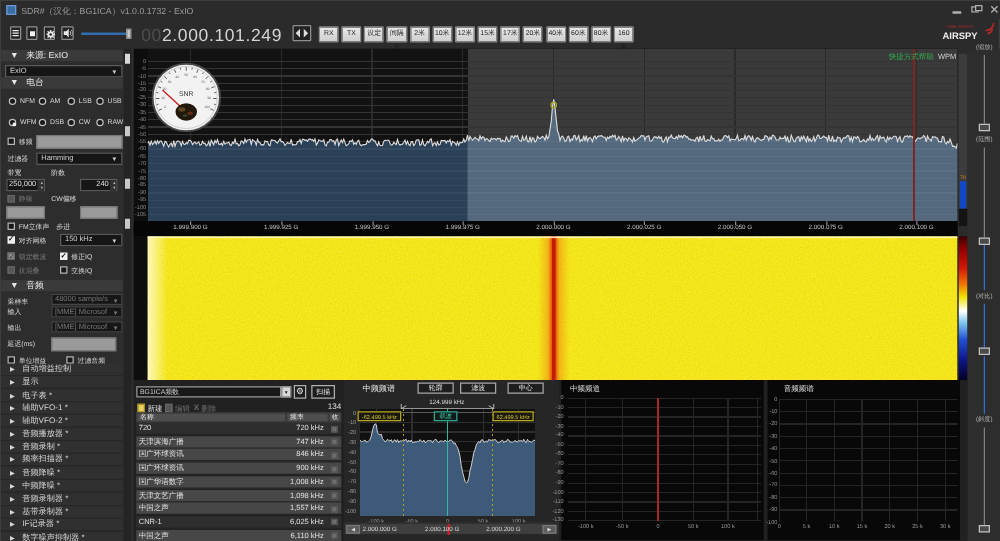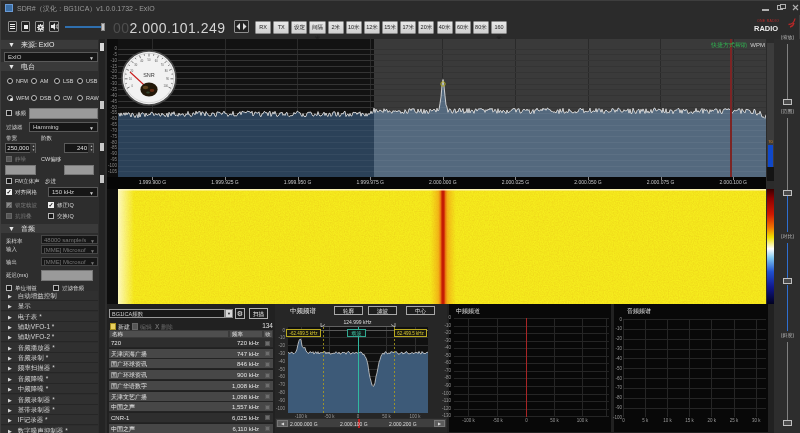--- a/index.html
+++ b/index.html
@@ -63,21 +63,21 @@
  <div class="abs" style="left:100px;top:8px;width:4px;height:8px;background:#c9c9c9;border:1px solid #888;"></div>
  <div class="abs" style="left:112px;top:4.5px;font-size:14px;letter-spacing:0.5px;color:#4e4e4e;">00<span style="color:#d4d4d4;">2.000.101.249</span></div>
  <div class="abs tbtn" style="left:233px;top:5px;width:15px;height:13px;">
         <svg width="13" height="11" style="position:absolute;left:0;top:0">
           <polygon points="5,2 5,9 1.5,5.5" fill="#ddd"></polygon>
           <polygon points="8,2 8,9 11.5,5.5" fill="#ddd"></polygon>
         </svg>
       </div>
 <div class="abs" style="left:750px;top:3px;width:50px;height:17px;">
 <div class="abs" style="left:6px;top:1px;color:#b82828;font-size:3.5px;letter-spacing:0.3px;">ONE RADIO</div>
-<div class="abs" style="left:3px;top:5.5px;color:#ececec;font-size:7.5px;font-weight:bold;">RADIO</div>
+<div class="abs" style="left:3px;top:5.5px;color:#ececec;font-size:7.5px;font-weight:bold;">AIRSPY</div>
 <svg class="abs" style="left:36px;top:0px;" width="12" height="11">
           <path d="M3,9 q3.2,-0.8 4,-4 M1.5,6.5 q5.5,-0.4 6.5,-6" fill="none" stroke="#b82828" stroke-width="1.3"></path>
         </svg>
 </div>
 </div>
 <div class="bandbtn" style="left:254.0px;width:16.2px;">RX</div>
 <div class="bandbtn" style="left:272.1px;width:16.2px;">TX</div>
 <div class="bandbtn" style="left:290.3px;width:16.2px;">设定</div>
 <div class="bandbtn" style="left:308.4px;width:16.2px;">间隔米</div>
 <div class="bandbtn" style="left:326.6px;width:16.2px;">2米</div>

